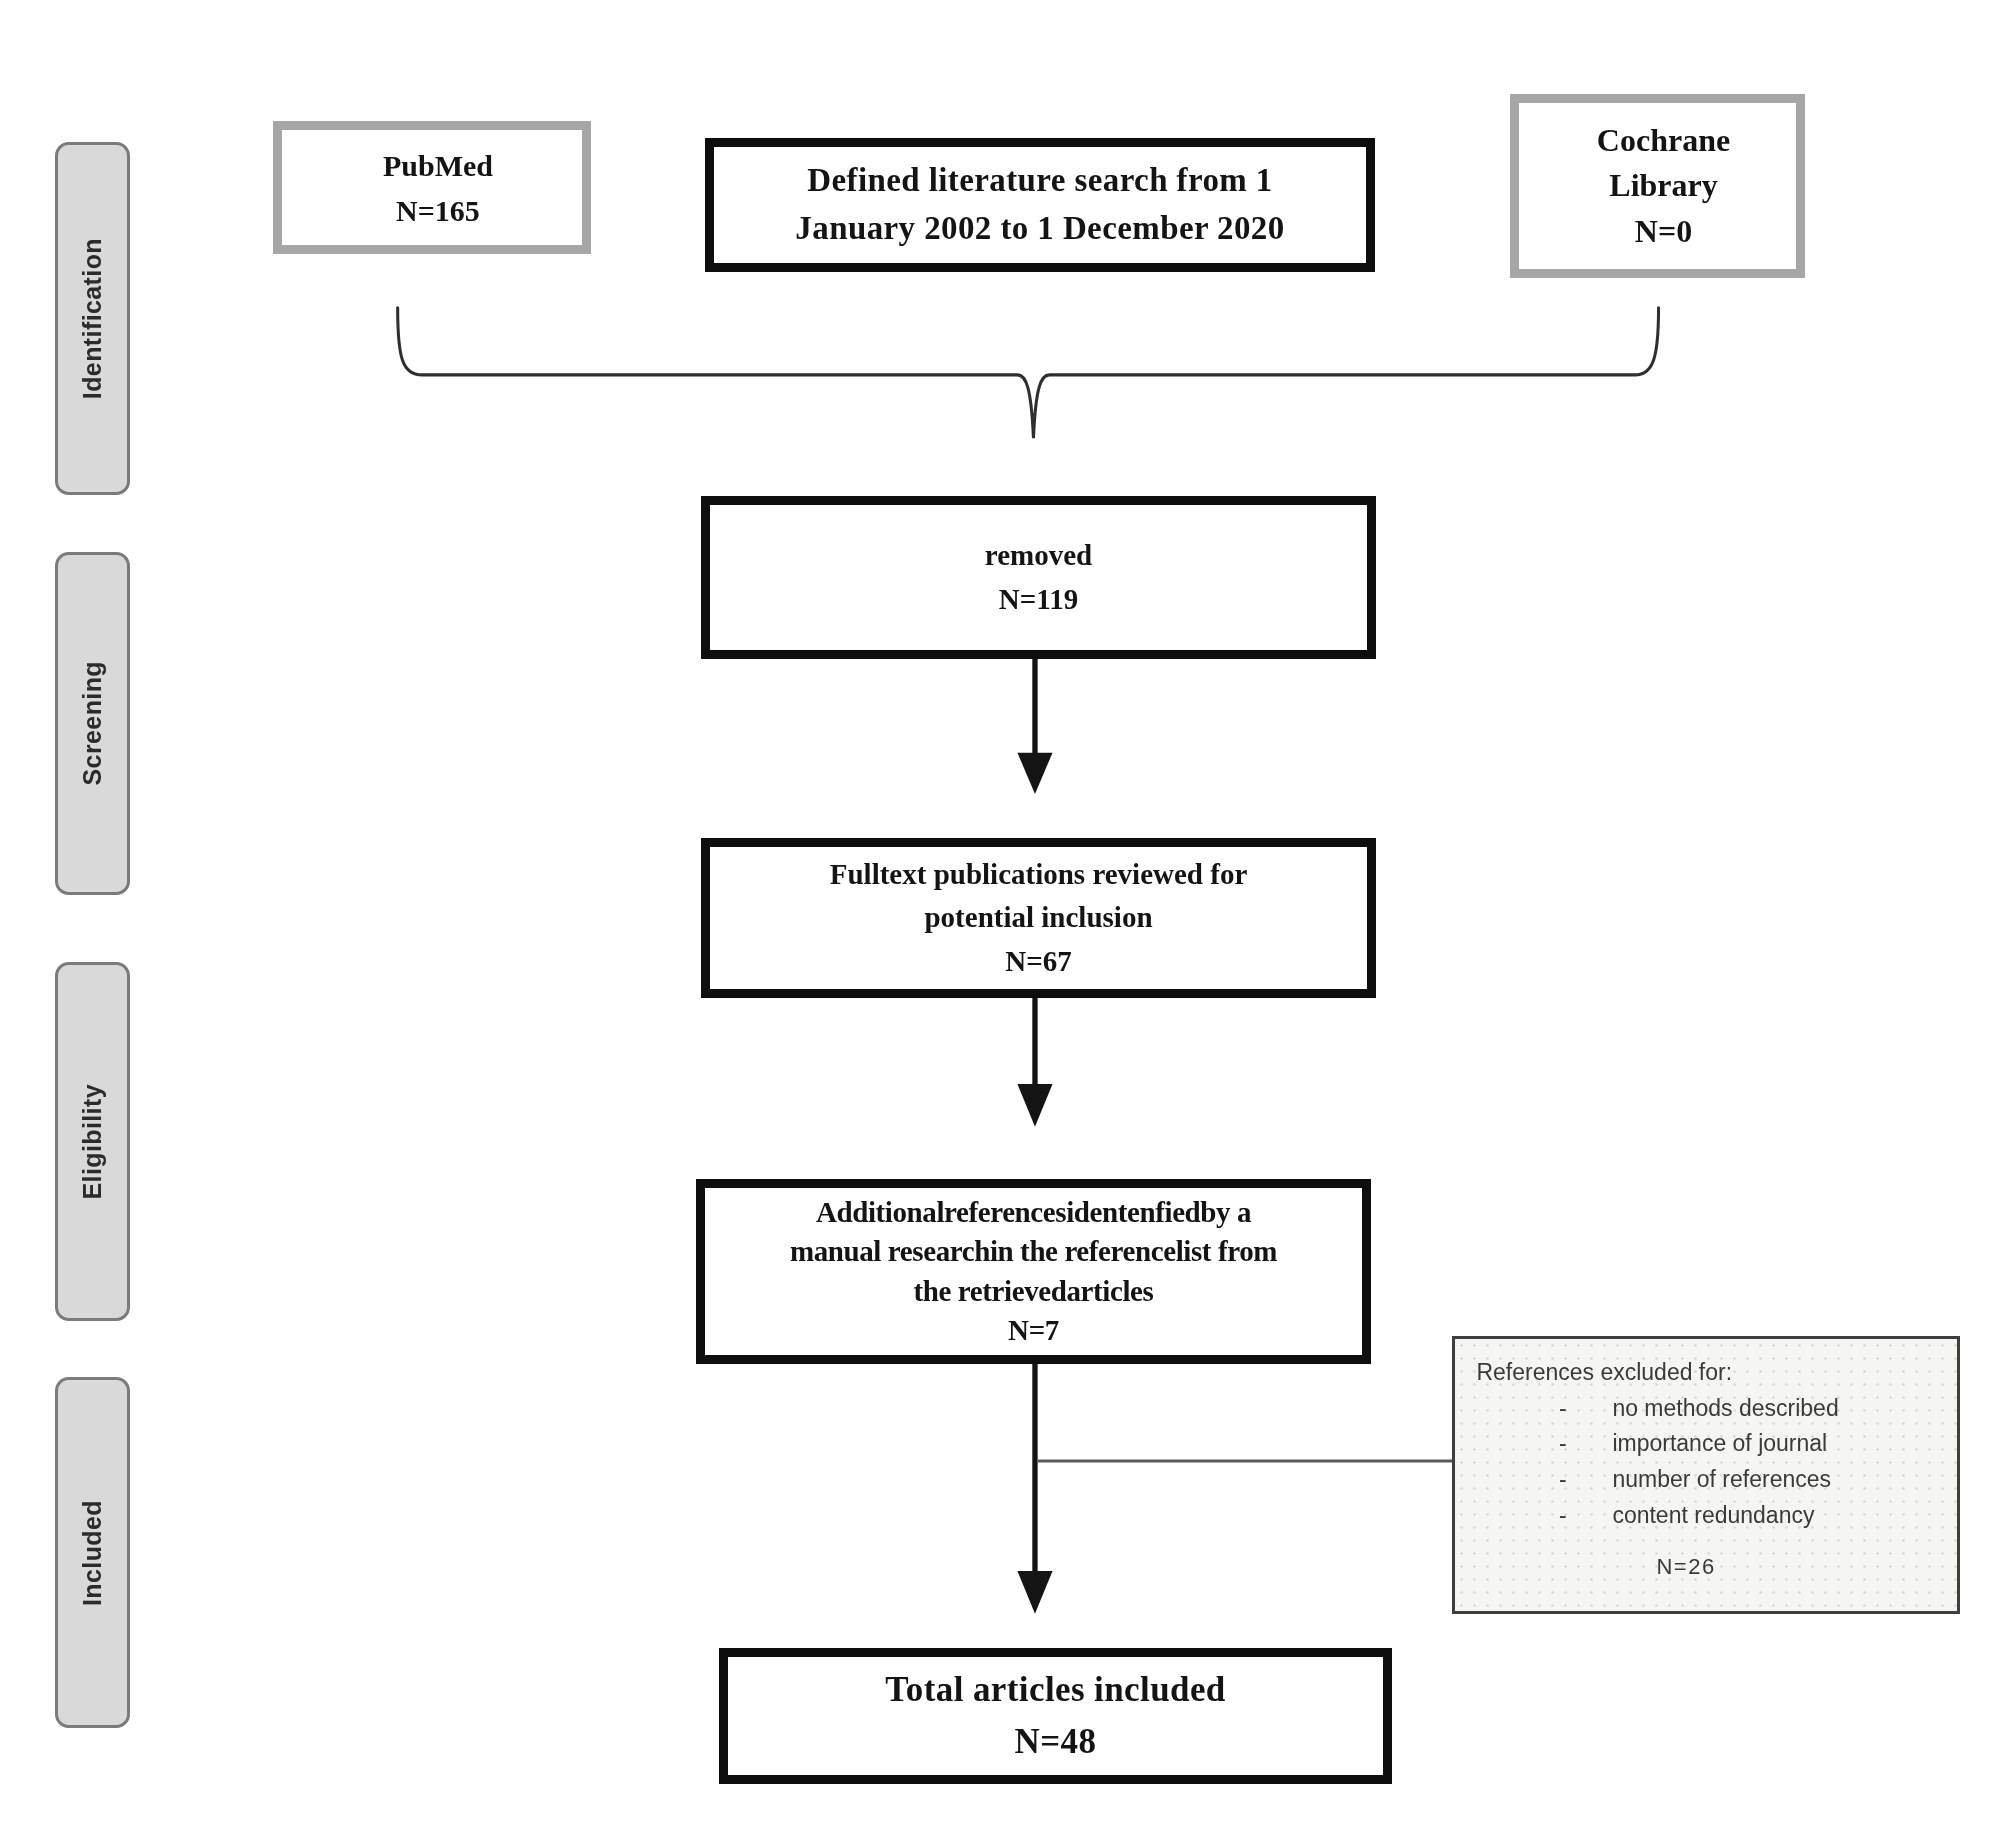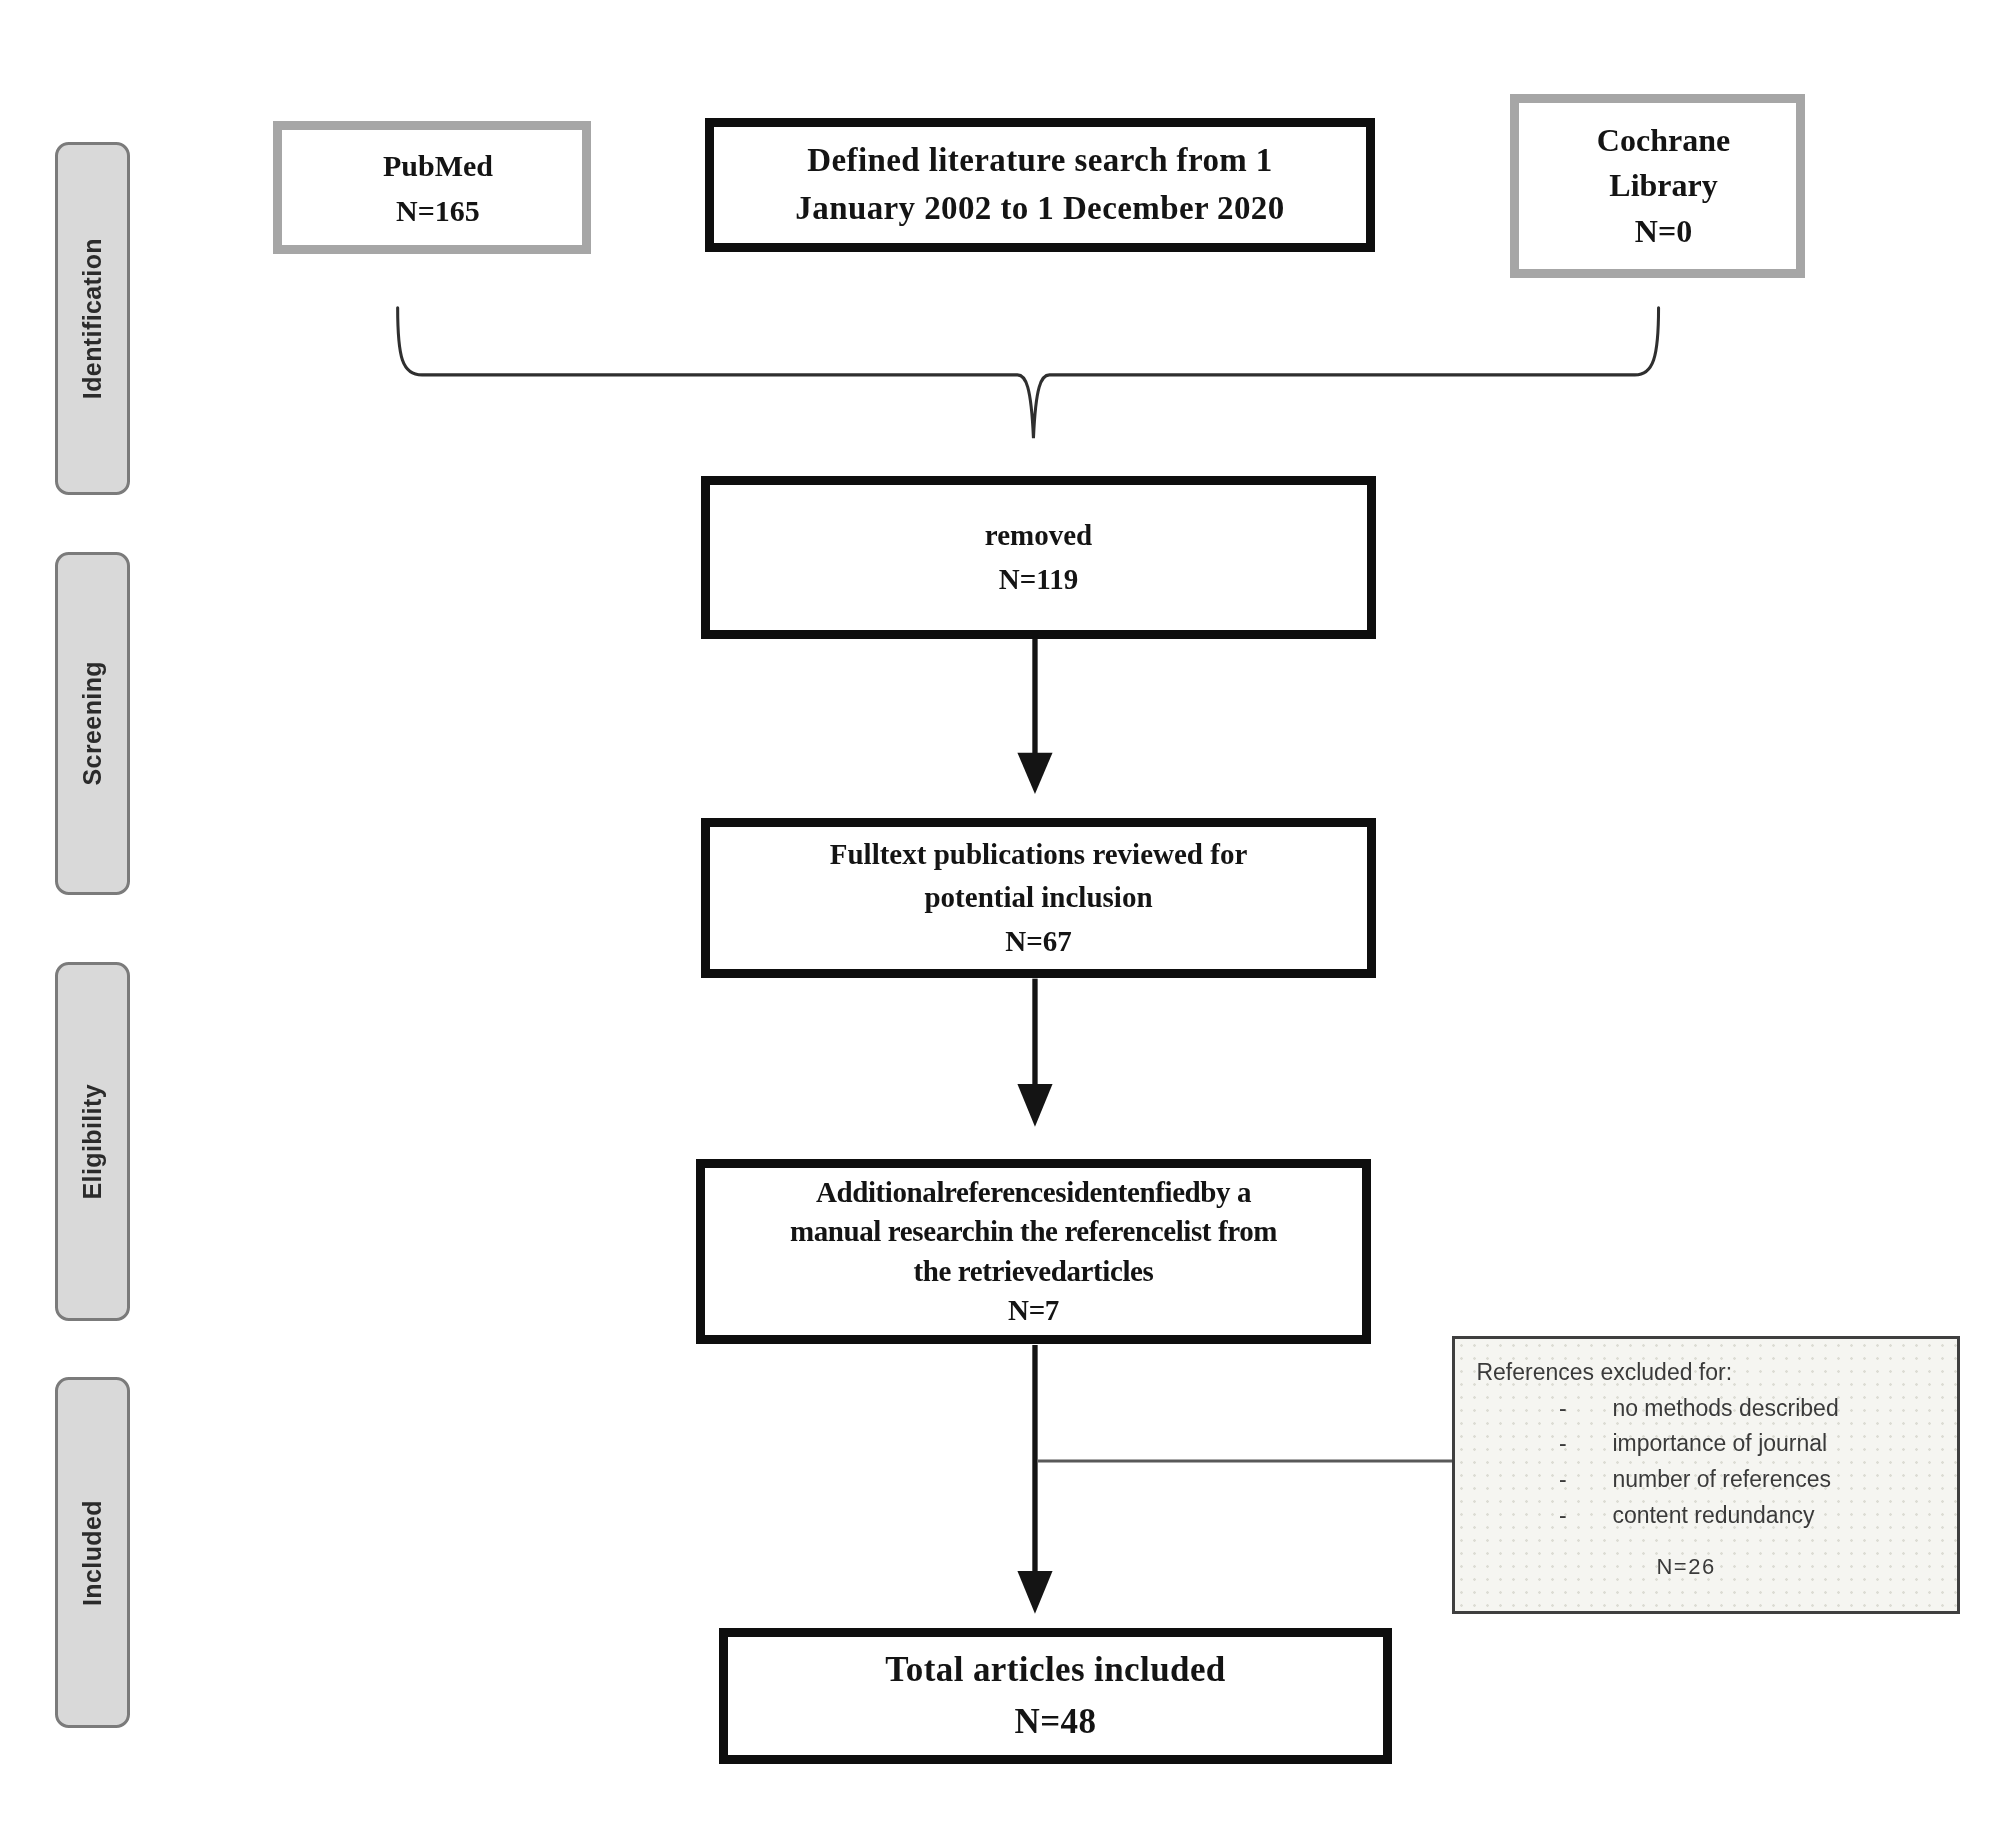--- a/index.html
+++ b/index.html
@@ -46,21 +46,21 @@
     background:#ffffff;
     box-sizing:border-box;
     display:flex;
     flex-direction:column;
     justify-content:center;
     align-items:center;
     text-align:center;
     font-weight:700;
     color:#141414;
   }
-  .border-black { border:9.2px solid #0e0e0e; }
+  .border-black { border:9.2px solid #0e0e0e;margin-top:20px; }
   .border-gray  { border:9.2px solid #a6a6a6; }
 
   #box-pubmed     { left:273px;  top:121px;  width:318px; height:133px; font-size:30px; line-height:1.5;padding-left:12px;  }
   #box-search     { left:705px;  top:118px;  width:670px; height:134px; font-size:33px; line-height:1.45; letter-spacing:0.4px; }
   #box-cochrane   { left:1510px; top:94px;  width:295px; height:184px; font-size:32px; line-height:1.42;padding-left:12px; }
   #box-citations  { left:701px;  top:476px;  width:675px; height:163px; font-size:29px; line-height:1.5;  }
   #box-fulltext   { left:701px;  top:818px; width:675px; height:160px; font-size:29px; line-height:1.5;  }
   #box-additional { left:696px;  top:1159px; width:675px; height:185px; font-size:29px; line-height:1.35; letter-spacing:-0.4px; }
   #box-total      { left:719px;  top:1628px; width:673px; height:136px; font-size:35px; line-height:1.5; letter-spacing:0.4px;text-align:right; }
 

